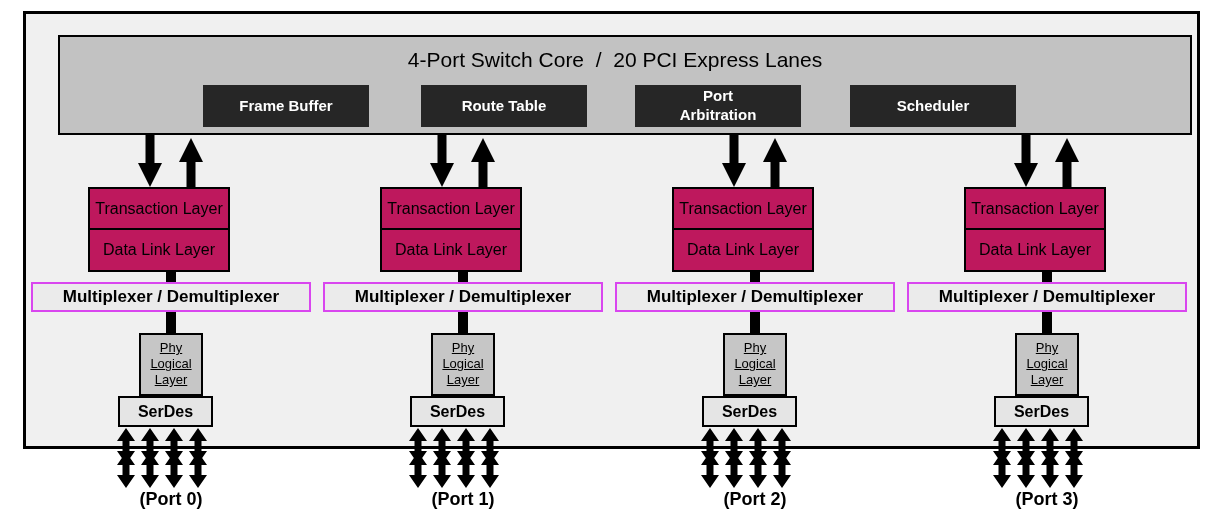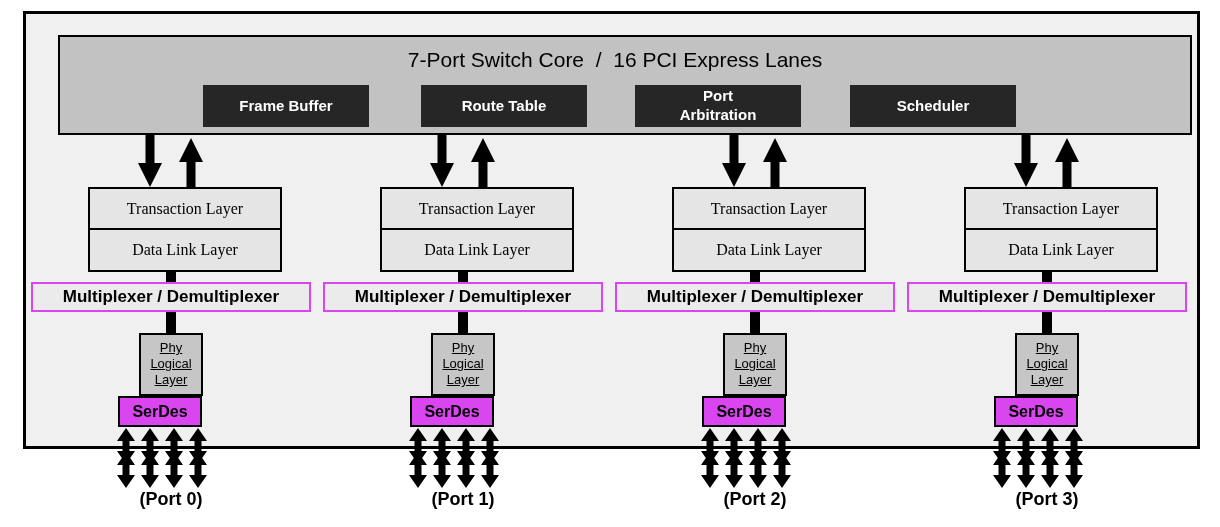--- a/index.html
+++ b/index.html
@@ -65,25 +65,24 @@
   .col {
     position: absolute;
     top: 135px;
     width: 340px; height: 392px;
     z-index: 2;
   }
   .col svg.pair { position: absolute; left: 125px; top: 0; }
   .tl-dll {
     position: absolute;
     left: 87px; top: 52px;
-    width: 194px;
-    box-sizing: border-box;
-    border: 2px solid #000;
-    background: #e5e5e5;
-    font-family: Liberation Serif, serif;
+    width: 142px;
+    box-sizing: border-box;
+    border: 2px solid #000;
+    background: #be185d;
   }
   .tl, .dll {
     display: flex; align-items: center; justify-content: center;
     font-size: 16px;
   }
   .tl  { height: 39px; }
   .dll { height: 40px; border-top: 2px solid #000; }
   .stub1 { position: absolute; left: 165px; top: 135px; width: 10px; height: 13px; background: #000; }
   .mux {
     position: absolute;
@@ -106,24 +105,24 @@
     text-align: center;
     font-size: 13px;
     line-height: 16px;
     padding-top: 5px;
     white-space: pre-line;
     text-decoration: underline;
   }
   .serdes {
     position: absolute;
     left: 117px; top: 261px;
-    width: 84px; height: 31px;
-    box-sizing: border-box;
-    border: 2px solid #000;
-    background: #d946ef;
+    width: 95px; height: 31px;
+    box-sizing: border-box;
+    border: 2px solid #000;
+    background: #e5e5e5;
     display: flex; align-items: center; justify-content: center;
     font-weight: bold; font-size: 16px;
   }
   .col svg.lanes { position: absolute; left: 113px; top: 292px; }
   .port-label {
     position: absolute;
     left: 90px; top: 354px;
     width: 160px;
     text-align: center;
     font-weight: bold;
@@ -155,21 +154,21 @@
       <use href="#lane-shape" x="84"></use>
     </g>
   </defs>
 </svg>
 
 <div class="canvas">
 
   <div class="frame"></div>
 
   <div class="core">
-    <div class="core-title">7-Port Switch Core  /  16 PCI Express Lanes</div>
+    <div class="core-title">4-Port Switch Core  /  20 PCI Express Lanes</div>
   </div>
   <div class="core-block" style="left:203px"><span>Frame Buffer</span></div>
   <div class="core-block" style="left:421px"><span>Route Table</span></div>
   <div class="core-block" style="left:635px"><span>Port
 Arbitration</span></div>
   <div class="core-block" style="left:850px"><span>Scheduler</span></div>
 
   <div class="col" style="left:1px">
     <svg class="pair" width="90" height="53">
         <use href="#pair-shape"></use>

